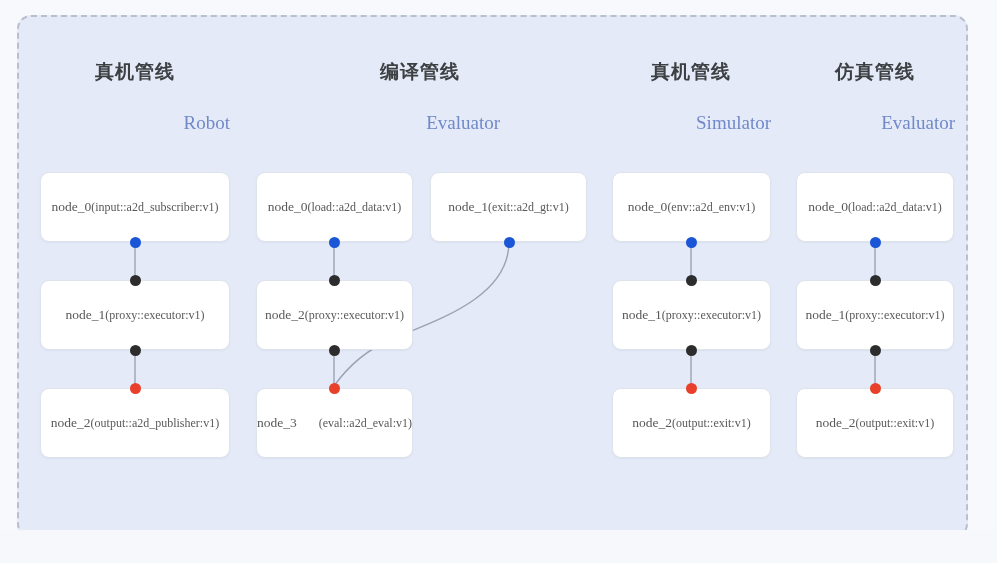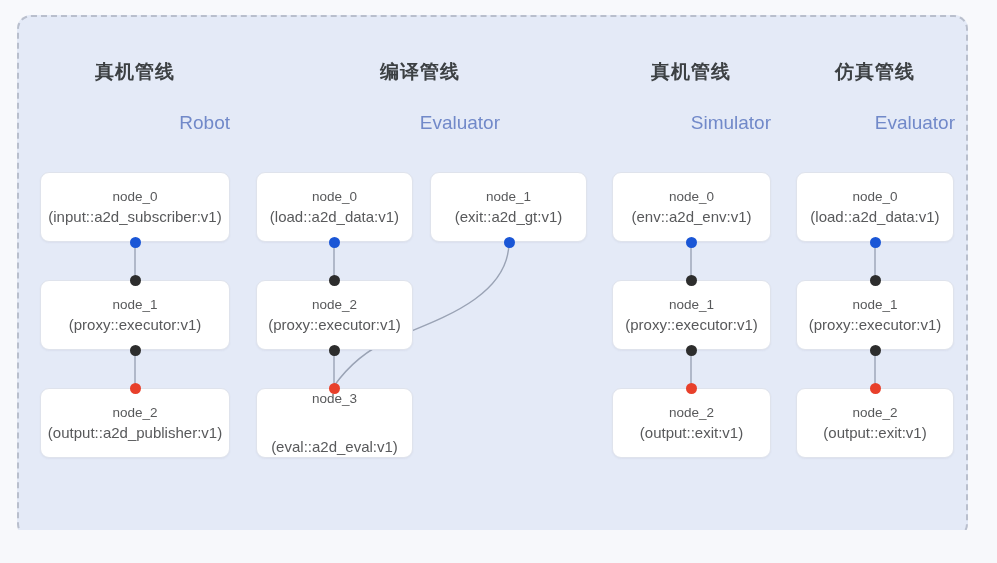--- a/index.html
+++ b/index.html
@@ -9,20 +9,21 @@
   }
   body {
     font-family: "Liberation Sans", "DejaVu Sans", sans-serif;
   }
   #stage {
     position: relative;
     width: 997px;
     height: 530px;
     background: #f8f9fc;
     overflow: hidden;
+    font-family: Liberation Serif, serif;
   }
   
   #pipeline-container {
     position: absolute;
     left: 17px;
     top: 15px;
     width: 951px;
     height: 523px;
     box-sizing: border-box;
     border: 2px dashed #b9bfcd;
@@ -51,32 +52,32 @@
   }
   
   .node-box {
     position: absolute;
     box-sizing: border-box;
     background: #ffffff;
     border: 1px solid #dfe3ec;
     border-radius: 9px;
     box-shadow: 0 1px 2px rgba(60, 70, 100, 0.06);
     display: flex;
-    flex-direction: column;
+    flex-direction: row;
     align-items: center;
     justify-content: center;
     height: 70px;
   }
   .node-title {
     font-size: 13.5px;
     color: #58595b;
     line-height: 20px;
   }
   .node-sub {
-    font-size: 15px;
+    font-size: 12px;
     color: #58595b;
     line-height: 20px;
   }
   
   .port {
     position: absolute;
     border-radius: 50%;
     width: 11px;
     height: 11px;
     margin-left: -5.5px;

